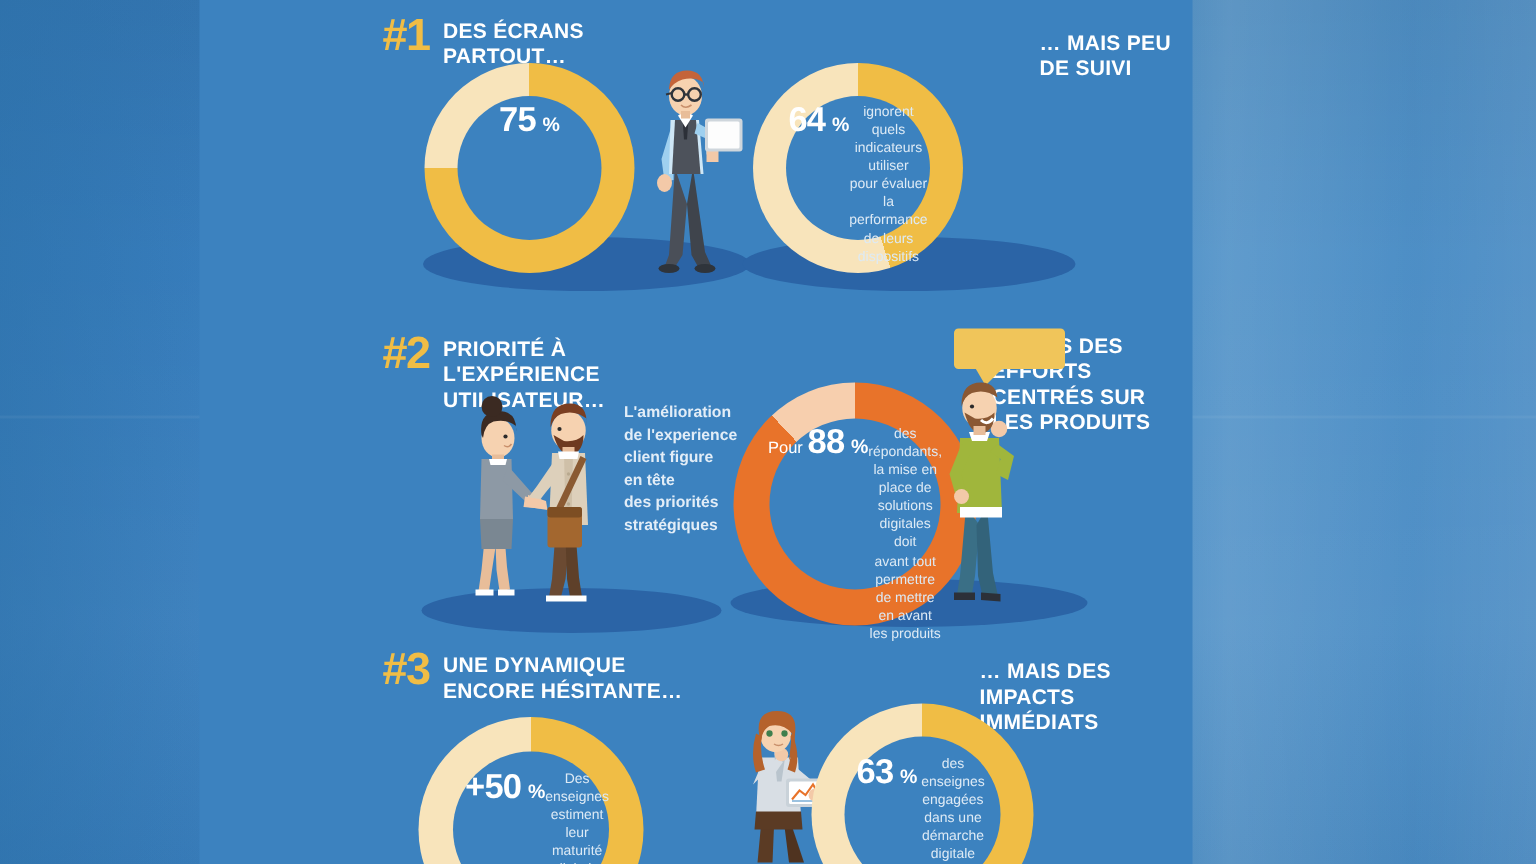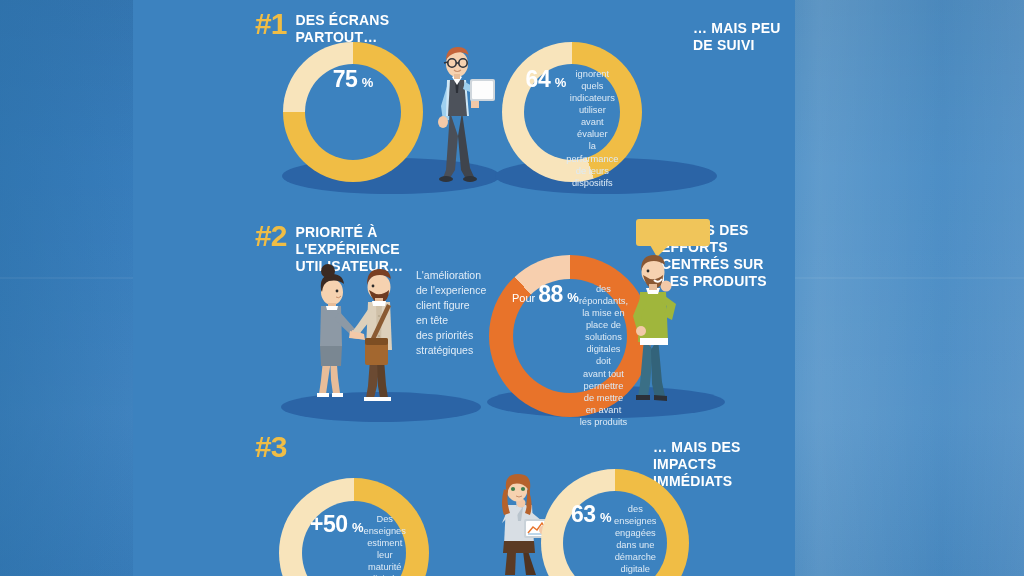--- a/index.html
+++ b/index.html
@@ -87,20 +87,21 @@
   .pct .sml{ font-size:13px; font-weight:bold; }
   .pct .pre{ font-size:11px; font-weight:normal;margin-top:32px; }
   .cap{
     color:#ddeaf5; font-size:9.3px; line-height:1.3; white-space:pre-line;
   }
 
   
   .side-text{
     position:absolute; color:#e2edf7; font-size:10.5px; line-height:1.42;
     white-space:pre-line;
+    font-weight:bold;
   }
 
   
   .fig{ position:absolute; }
 
   
   .bubble{
     position:absolute; background:#f0c55a; border-radius:3px;
   }
   .bubble:after{
@@ -185,21 +186,21 @@
 
       <div class="donut" style="left:38px;top:42px;width:140px;height:140px;
                   background:conic-gradient(#f0bd45 0deg 162deg, #f8e4bb 162deg 360deg);">
         <div class="hole" style="left:22px;top:22px;width:96px;height:96px;">
           <div class="pct">
             <span class="big">64</span>
             <span class="sml">%</span>
           </div>
           <div class="cap">ignorent quels
 indicateurs utiliser
-avant évaluer
+pour évaluer
 la performance
 de leurs dispositifs</div>
         </div>
       </div>
     </div>
   </div>
 
   <div class="section sec2 s2">
 
     <div class="col-l">
@@ -315,20 +316,21 @@
         <path d="M34 34 Q38 38 42 33" stroke="#ffffff" stroke-width="2" fill="none"></path>
       </svg>
     </div>
   </div>
 
   <div class="section sec3 s3">
 
     <div class="col-l">
       <div class="head head-l">
         <span class="num">#3</span>
+        <span class="title w3">UNE DYNAMIQUE ENCORE HÉSITANTE…</span>
       </div>
 
       <div class="donut" style="left:146px;top:53px;width:150px;height:150px;
                   background:conic-gradient(#f0bd45 0deg 180deg, #f8e4bb 180deg 360deg);">
         <div class="hole" style="left:23px;top:23px;width:104px;height:104px;justify-content:flex-start;padding-top:12px;">
           <div class="pct">
             <span class="big">+50</span>
             <span class="sml">%</span>
           </div>
           <div class="cap">Des enseignes

